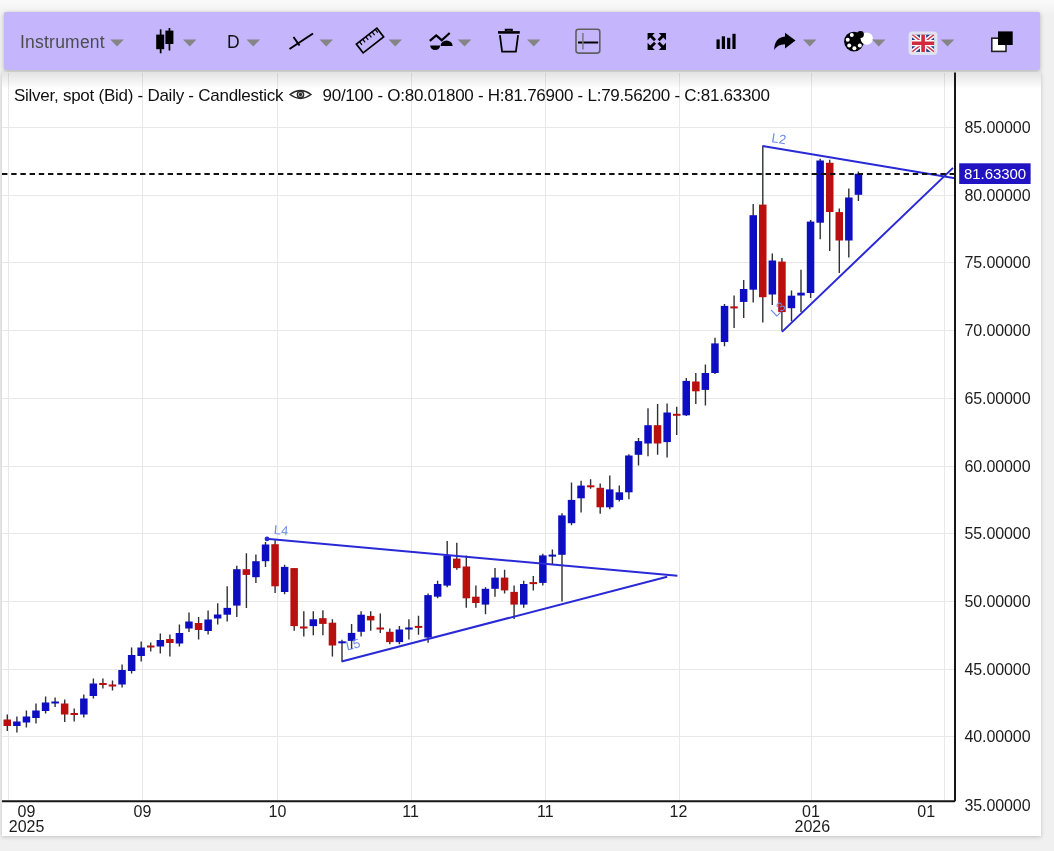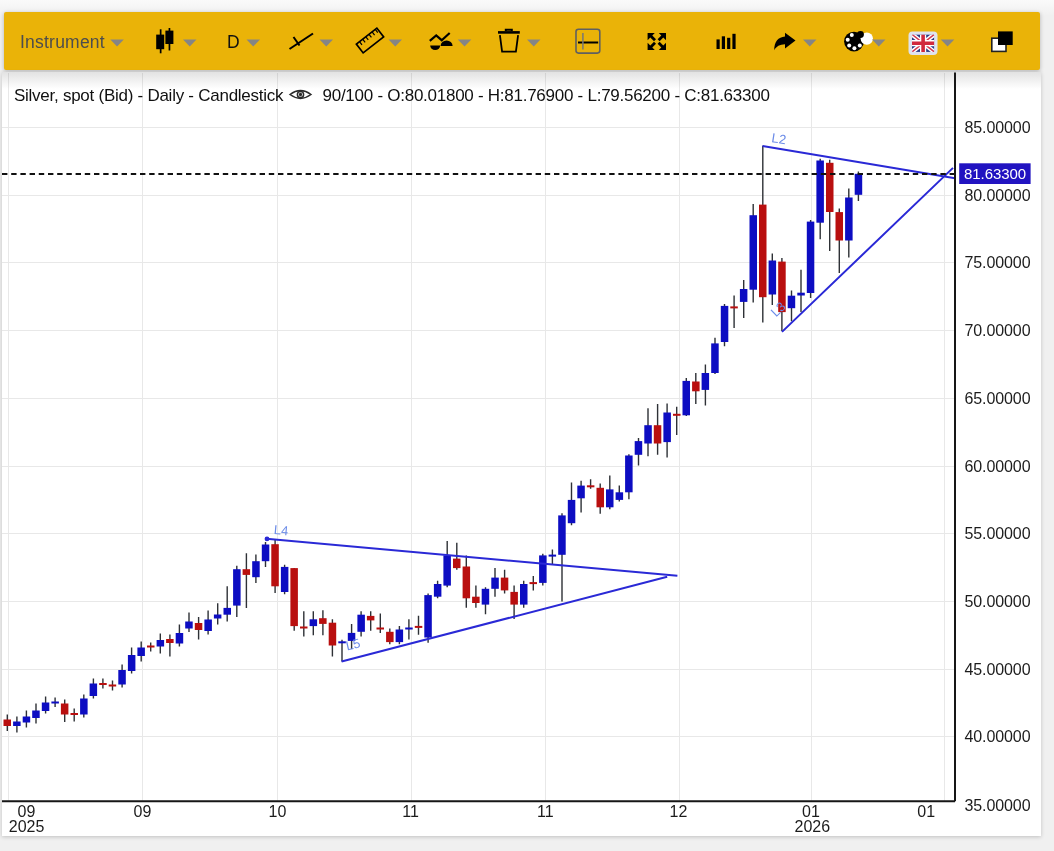--- a/index.html
+++ b/index.html
@@ -1,14 +1,14 @@
 <!DOCTYPE html>
 <html><head><meta charset="utf-8"><style>
 html,body{margin:0;padding:0;width:1054px;height:851px;background:linear-gradient(#fafafa,#f0f0f0 16px,#f0f0f0);font-family:"Liberation Sans",sans-serif;overflow:hidden}
-#tb{position:absolute;left:4px;top:12px;width:1036px;height:58px;background:#eab308;border-radius:2px;box-shadow:0 1px 4px rgba(0,0,0,0.25)}
+#tb{position:absolute;left:4px;top:12px;width:1036px;height:58px;background:#c4b5fd;border-radius:2px;box-shadow:0 1px 4px rgba(0,0,0,0.25)}
 #ch{position:absolute;left:2px;top:71.5px;width:1039px;height:764.5px;background:#fff;box-shadow:0 1px 4px rgba(0,0,0,0.2)}
 #sh{position:absolute;left:0;top:0;width:1039px;height:17px;background:linear-gradient(rgba(40,40,40,0.135),rgba(40,40,40,0));pointer-events:none}
 text{font-family:"Liberation Sans",sans-serif}
 </style></head><body>
 <div id="tb">
     <svg width="1036" height="58" viewBox="4 12 1036 58" style="position:absolute;left:0;top:0">
       <text x="20" y="47.5" fill="#4d4d4d" font-size="17.5" letter-spacing="0.22">Instrument</text>
       <polygon points="110.3,39.4 123.8,39.4 117.05,46.5" fill="#858585"></polygon>
       <g fill="#000">
         <rect x="159.8" y="29.3" width="1.7" height="24"></rect>

